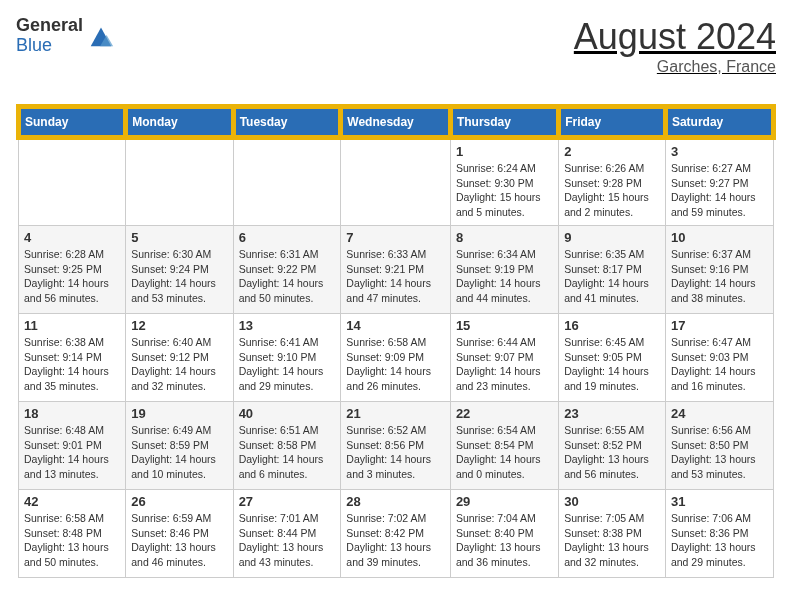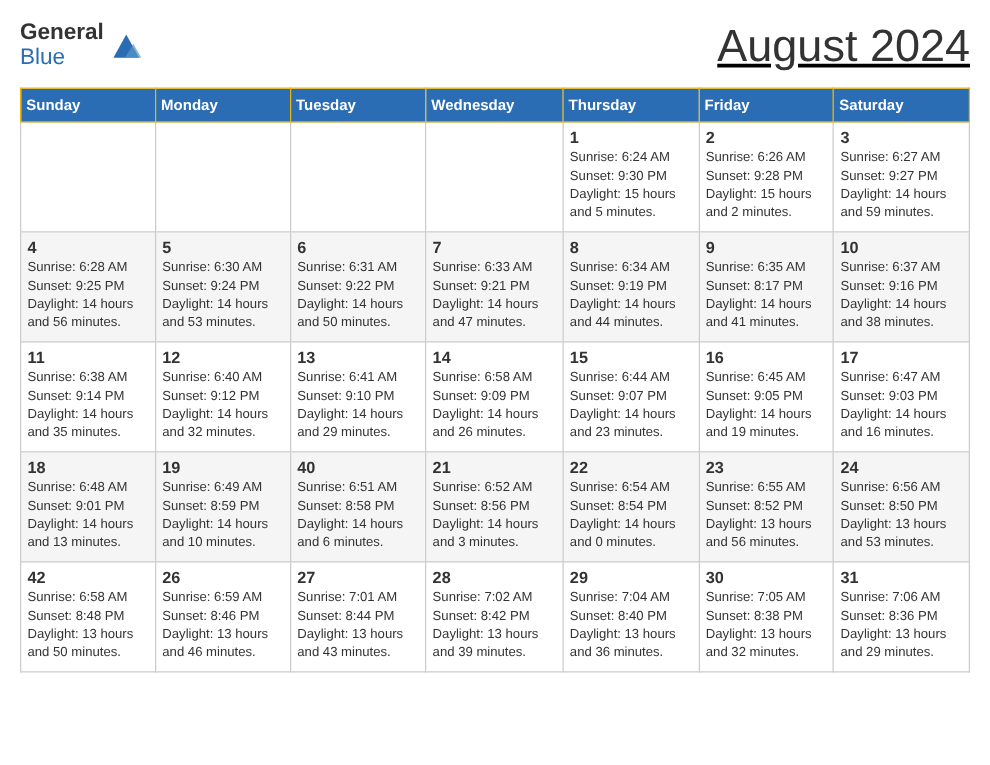--- a/index.html
+++ b/index.html
@@ -7,21 +7,21 @@
       font-family: Arial, sans-serif;
       background: #fff;
       width: 792px;
       min-height: 612px;
       padding: 16px;
     }
     .header {
       display: flex;
       justify-content: space-between;
       align-items: flex-start;
-      margin-bottom: 12px;
+      margin-bottom: 28px;
     }
     .logo {
       display: flex;
       align-items: center;
     }
     .logo-text {
       display: flex;
       flex-direction: column;
       line-height: 1.1;
     }
@@ -59,21 +59,21 @@
       border-collapse: collapse;
       font-size: 11px;
     }
     thead th {
       background: #2a6db5;
       color: #fff;
       padding: 6px 4px;
       text-align: left;
       font-size: 12px;
       font-weight: bold;
-      border: 1px solid #eab308;
+      border: 5px solid #eab308;
     }
     tbody td {
       border: 1px solid #ccc;
       vertical-align: top;
       padding: 4px 5px;
       height: 88px;
       width: 113px;
       color: #333;
     }
     tbody tr:nth-child(even) td {
@@ -106,20 +106,21 @@
       <span class="logo-general">General</span>
       <span class="logo-blue">Blue</span>
     </div>
     <svg class="logo-icon" viewBox="0 0 30 30" xmlns="http://www.w3.org/2000/svg">
       <polygon points="4,26 26,26 15,6" fill="#2a6db5"></polygon>
       <polygon points="14,26 28,26 21,14" fill="#5599cc" opacity="0.7"></polygon>
     </svg>
   </div>
   <div class="month-title">
     <h1>August 2024</h1>
+    <h2>Garches, France</h2>
   </div>
 </div>
 
 <table>
   <thead>
     <tr>
     <th>Sunday</th>
         <th>Monday</th>
         <th>Tuesday</th>
         <th>Wednesday</th>

